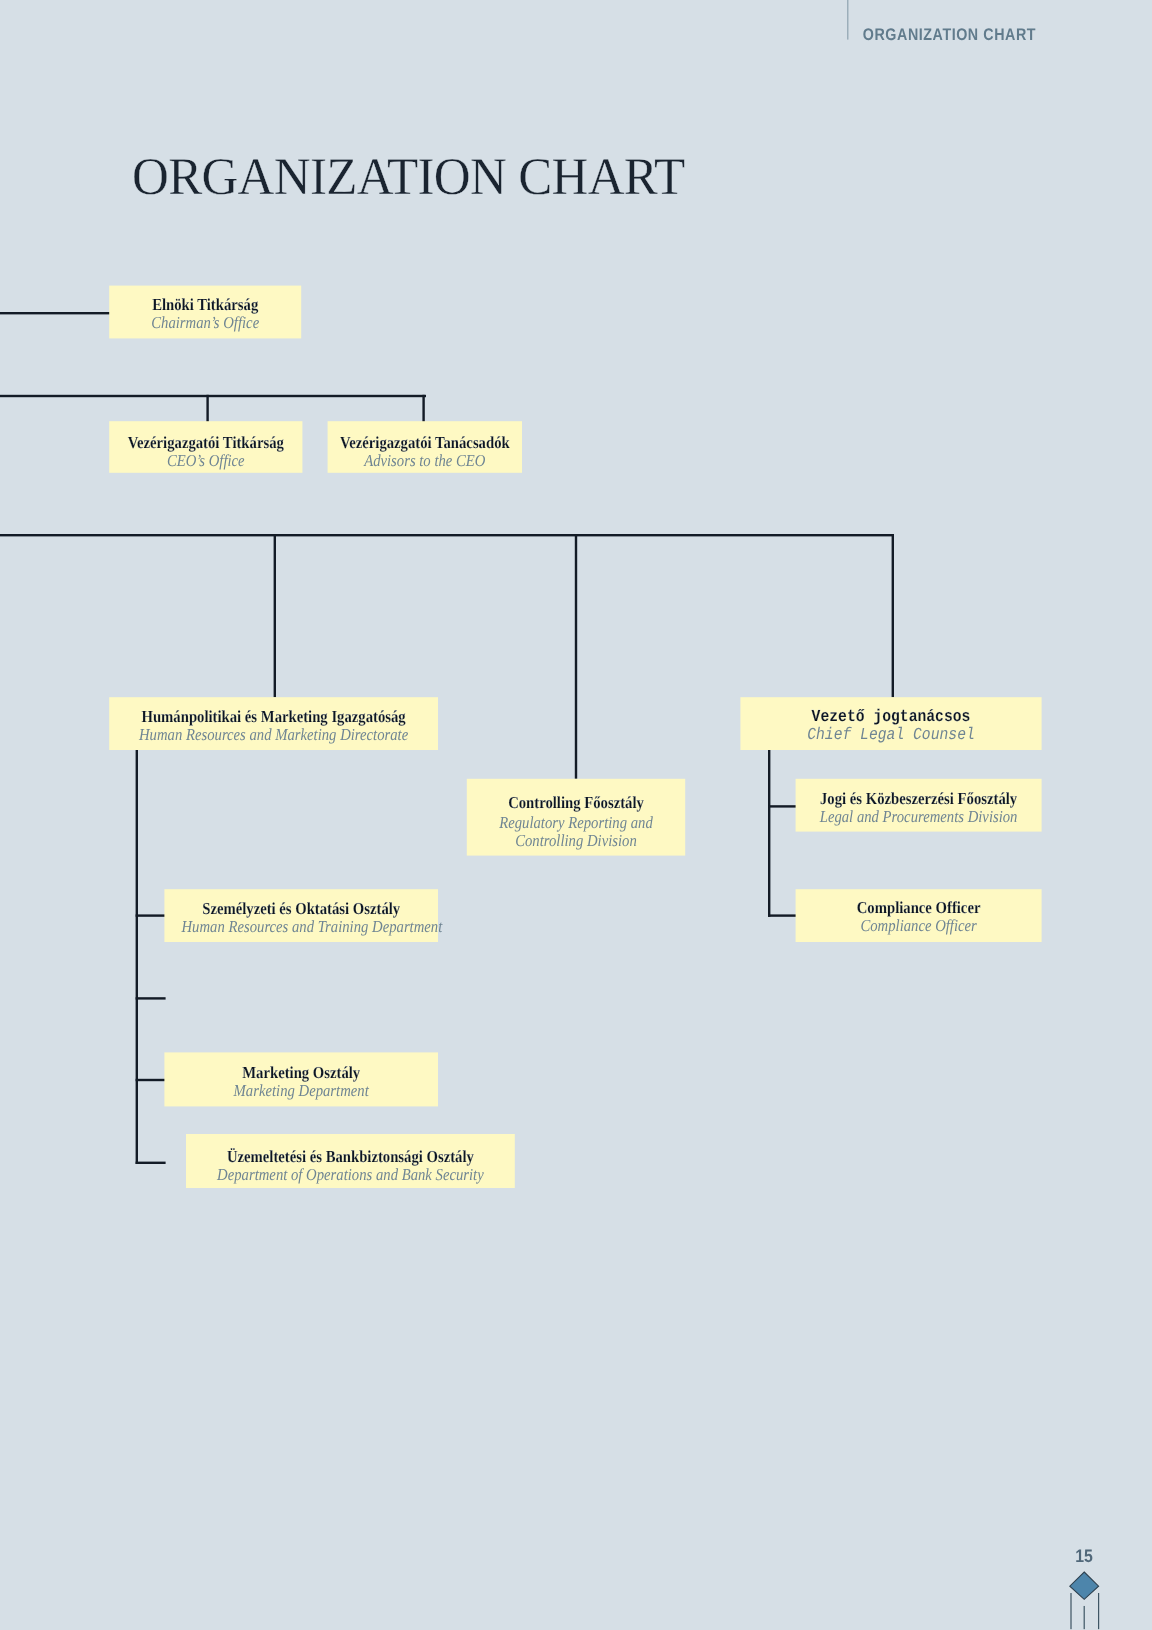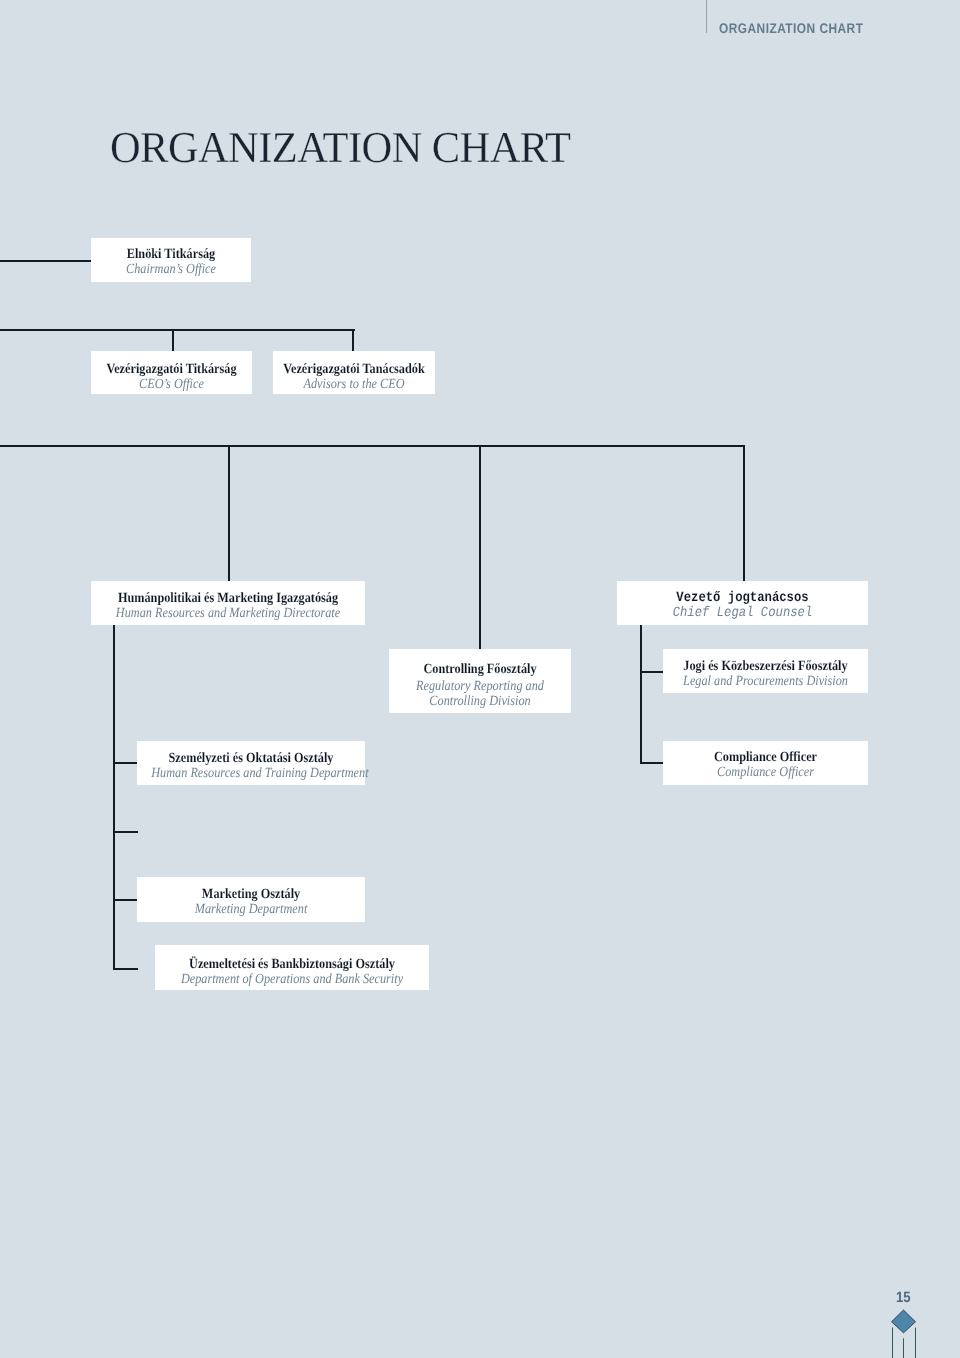--- a/index.html
+++ b/index.html
@@ -23,21 +23,21 @@
   
   .title{position:absolute;left:110px;top:126px;
     font-size:44px;letter-spacing:-0.6px;color:#1a2430;white-space:nowrap;
     -webkit-text-stroke:0.3px #d6dfe6;
     transform:scaleX(0.966);transform-origin:left top;line-height:1;}
 
   
   .ln{position:absolute;background:#131b26;}
 
   
-  .box{position:absolute;background:#ffffff;box-sizing:border-box;}
+  .box{position:absolute;background:#fef9c3;box-sizing:border-box;}
   .box .txt{position:absolute;left:0;right:0;top:var(--ty,9px);
     text-align:center;line-height:15px;}
   .hu{font-weight:bold;color:#0e1620;font-size:14px;white-space:nowrap;
       -webkit-text-stroke:0.16px #c9d4e0;
       transform:scaleX(0.875);transform-origin:center;}
   .en{font-style:italic;color:#6f8593;font-size:14px;white-space:nowrap;
       transform:scaleX(0.875);transform-origin:center;}
 
   
   .pgno{position:absolute;font-family:"Liberation Sans",sans-serif;font-weight:bold;

